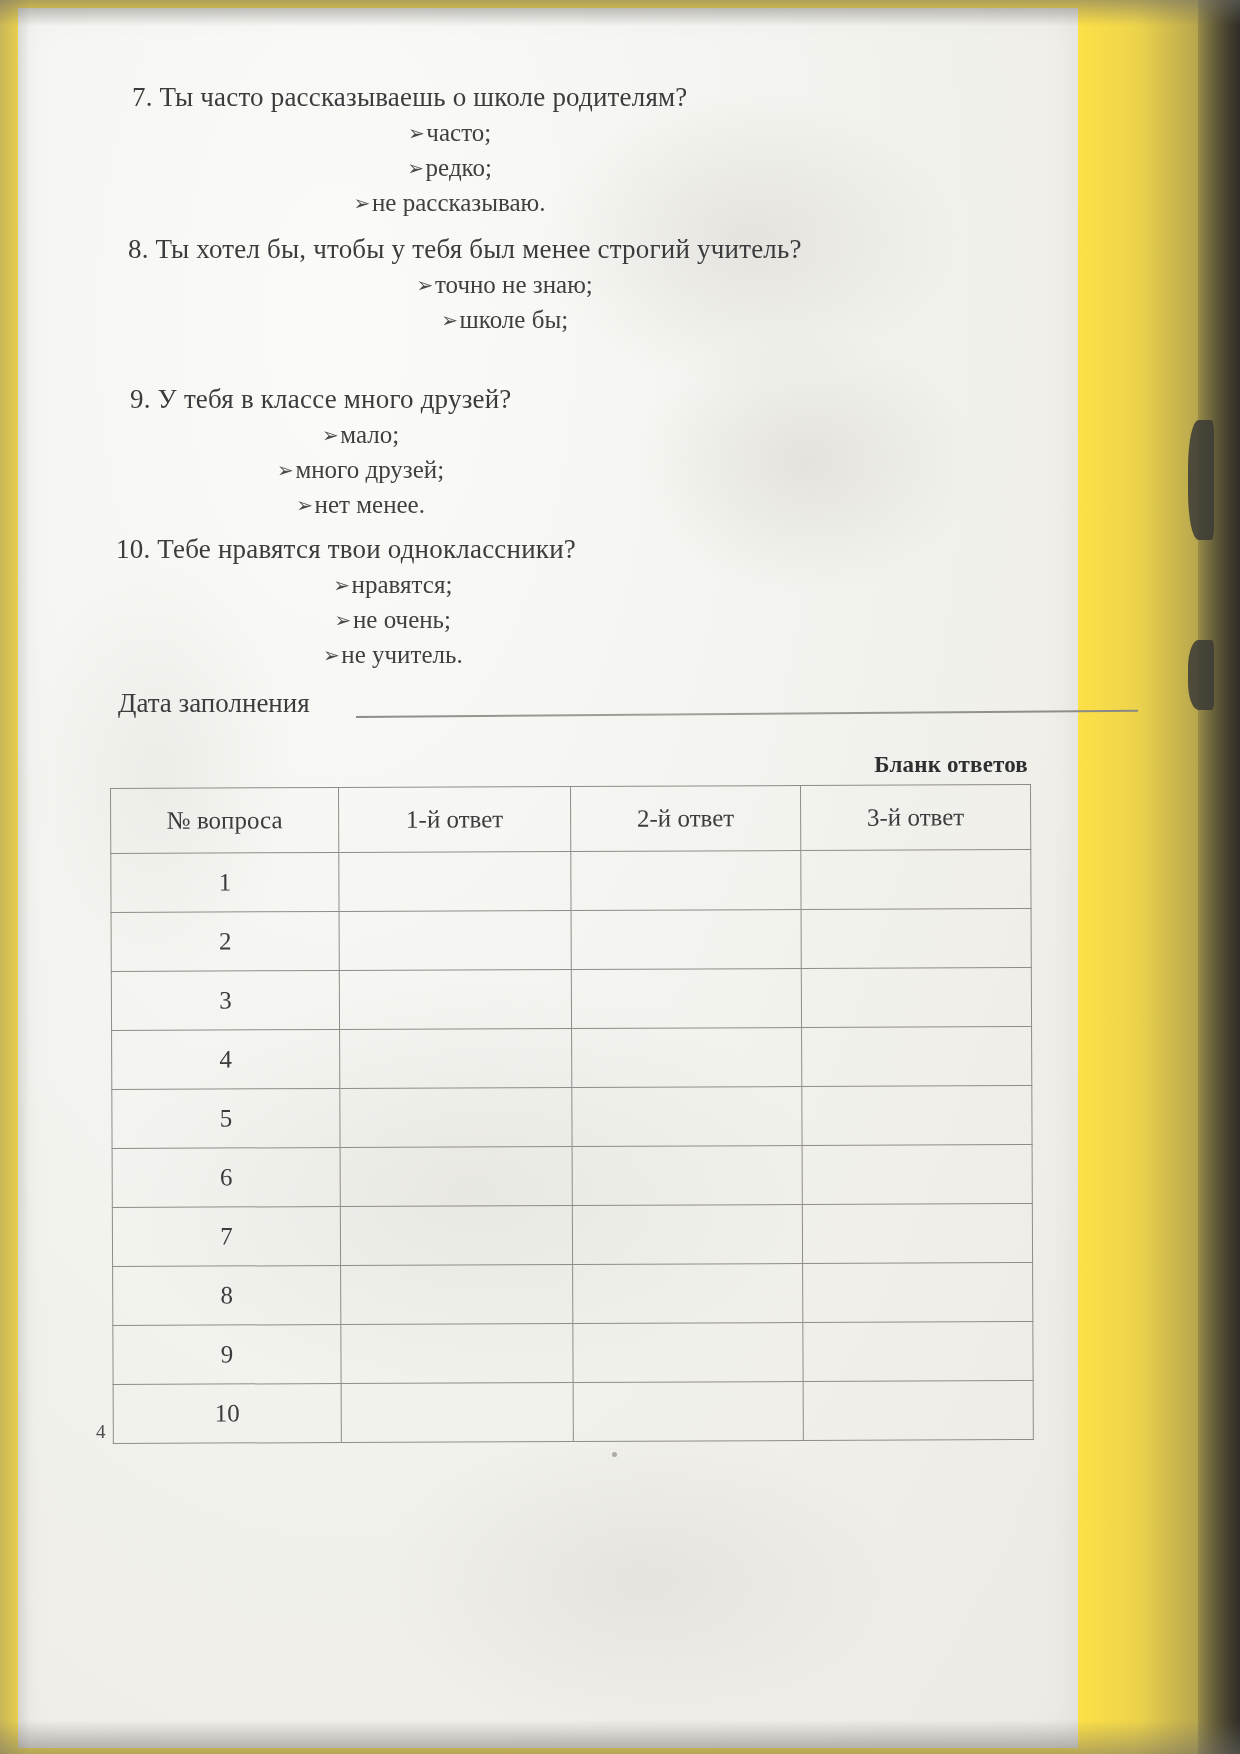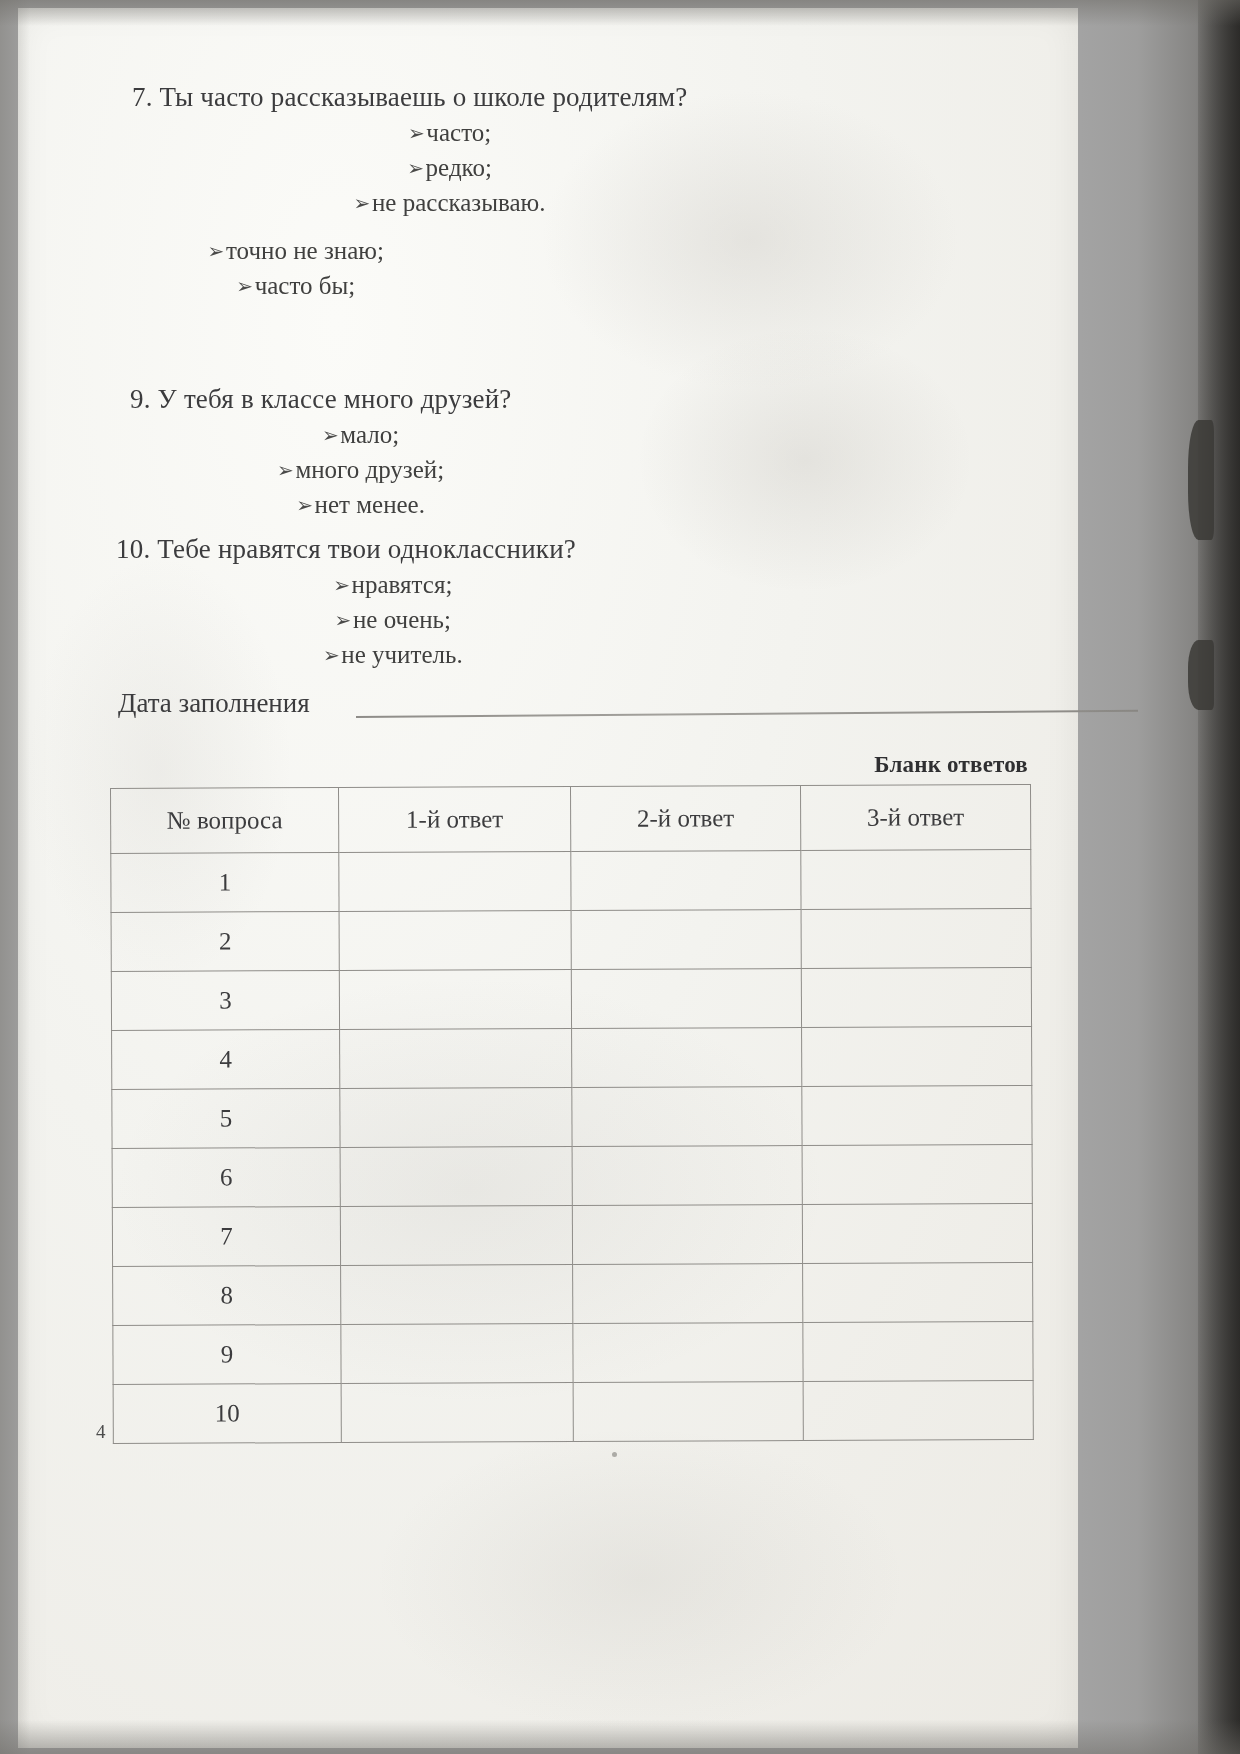--- a/index.html
+++ b/index.html
@@ -7,21 +7,21 @@
     margin: 0;
     padding: 0;
     background: #6e6e6e;
   }
   .page {
     position: relative;
     width: 1240px;
     height: 1754px;
     margin: 0 auto;
     overflow: hidden;
-    background: #a3a3a3;
+    background: #fde047;
     font-family: "Liberation Serif", "DejaVu Serif", serif;
     color: #3a3a3c;
   }
   
   .paper {
     position: absolute;
     left: 18px;
     top: 8px;
     width: 1060px;
     height: 1740px;
@@ -232,23 +232,27 @@
         <span>Ты часто рассказываешь о школе родителям?</span>
       </div>
       <ul class="opts">
         <li class="opt"><span class="bullet">➢</span><span>часто;</span></li>
         <li class="opt"><span class="bullet">➢</span><span>редко;</span></li>
         <li class="opt"><span class="bullet">➢</span><span>не рассказываю.</span></li>
       </ul>
     </div>
 
     <div class="qblock" style="left:128px; top:232px;">
+      <div class="qtitle">
+        <span>8.</span>
+        <span>Ты хотел бы, чтобы у тебя был менее строгий учитель?</span>
+      </div>
       <ul class="opts">
         <li class="opt"><span class="bullet">➢</span><span>точно не знаю;</span></li>
-        <li class="opt"><span class="bullet">➢</span><span>часто бы;</span></li>
+        <li class="opt"><span class="bullet">➢</span><span>школе бы;</span></li>
       </ul>
     </div>
 
     <div class="qblock" style="left:130px; top:382px;">
       <div class="qtitle">
         <span>9.</span>
         <span>У тебя в классе много друзей?</span>
       </div>
       <ul class="opts">
         <li class="opt"><span class="bullet">➢</span><span>мало;</span></li>

